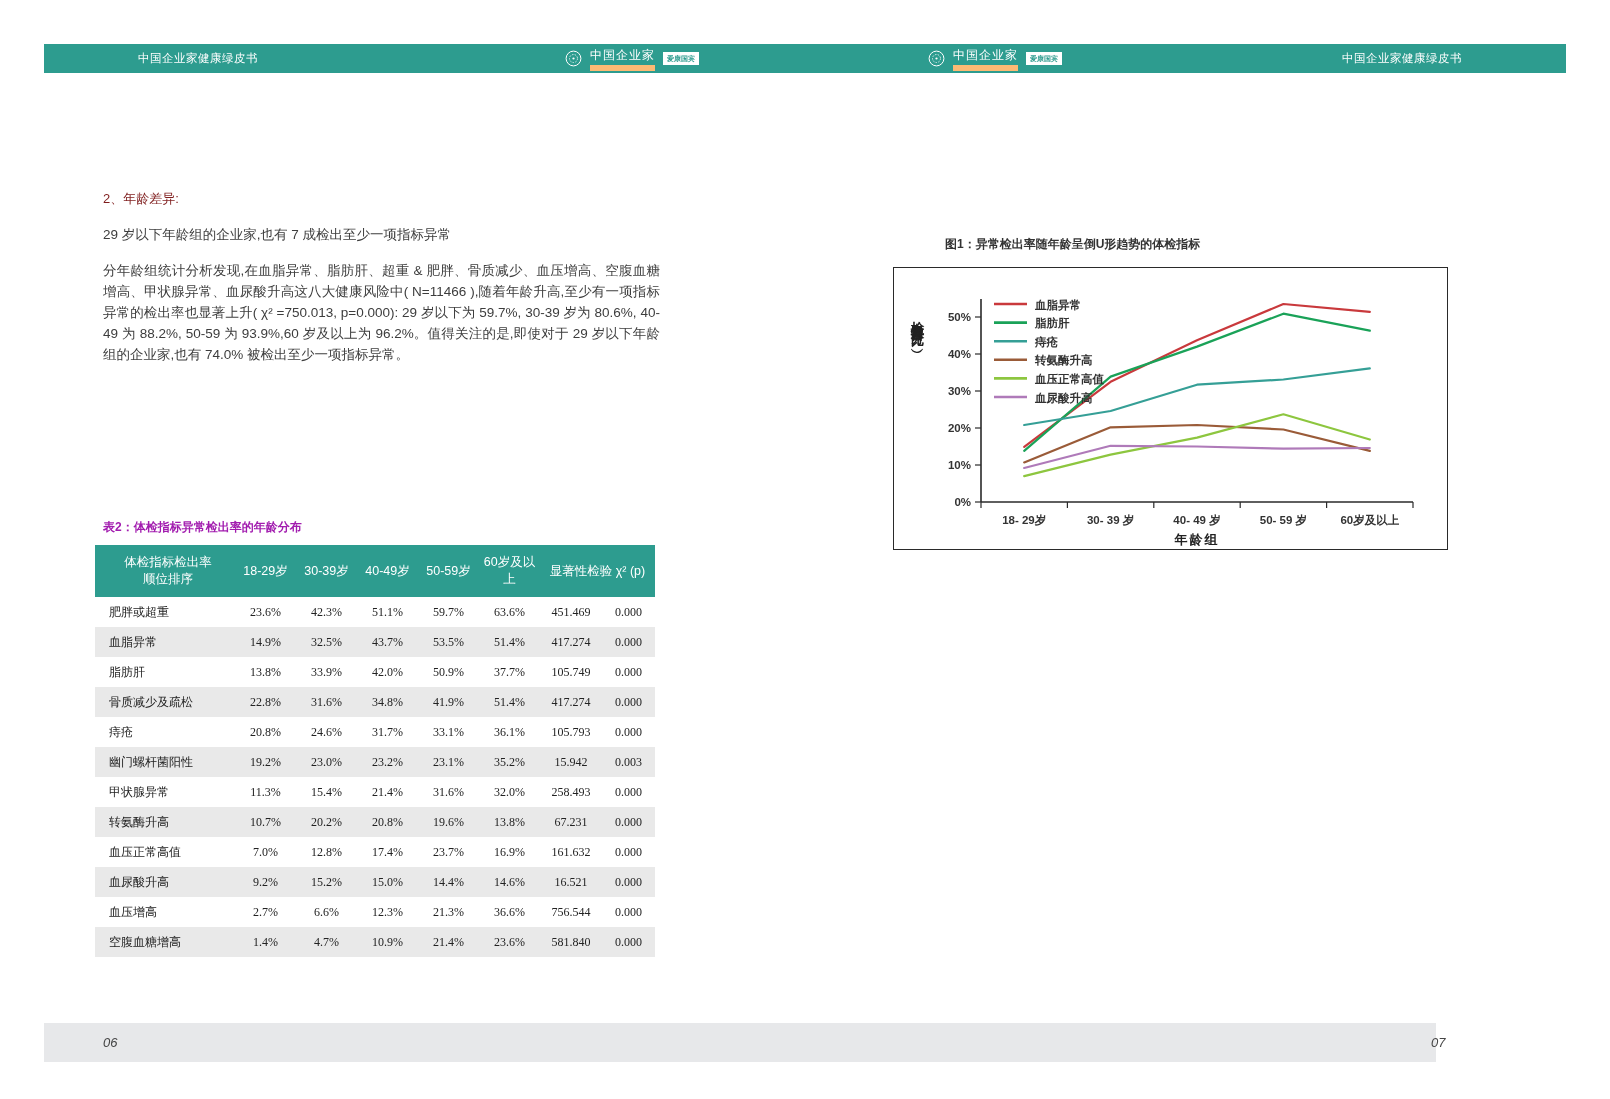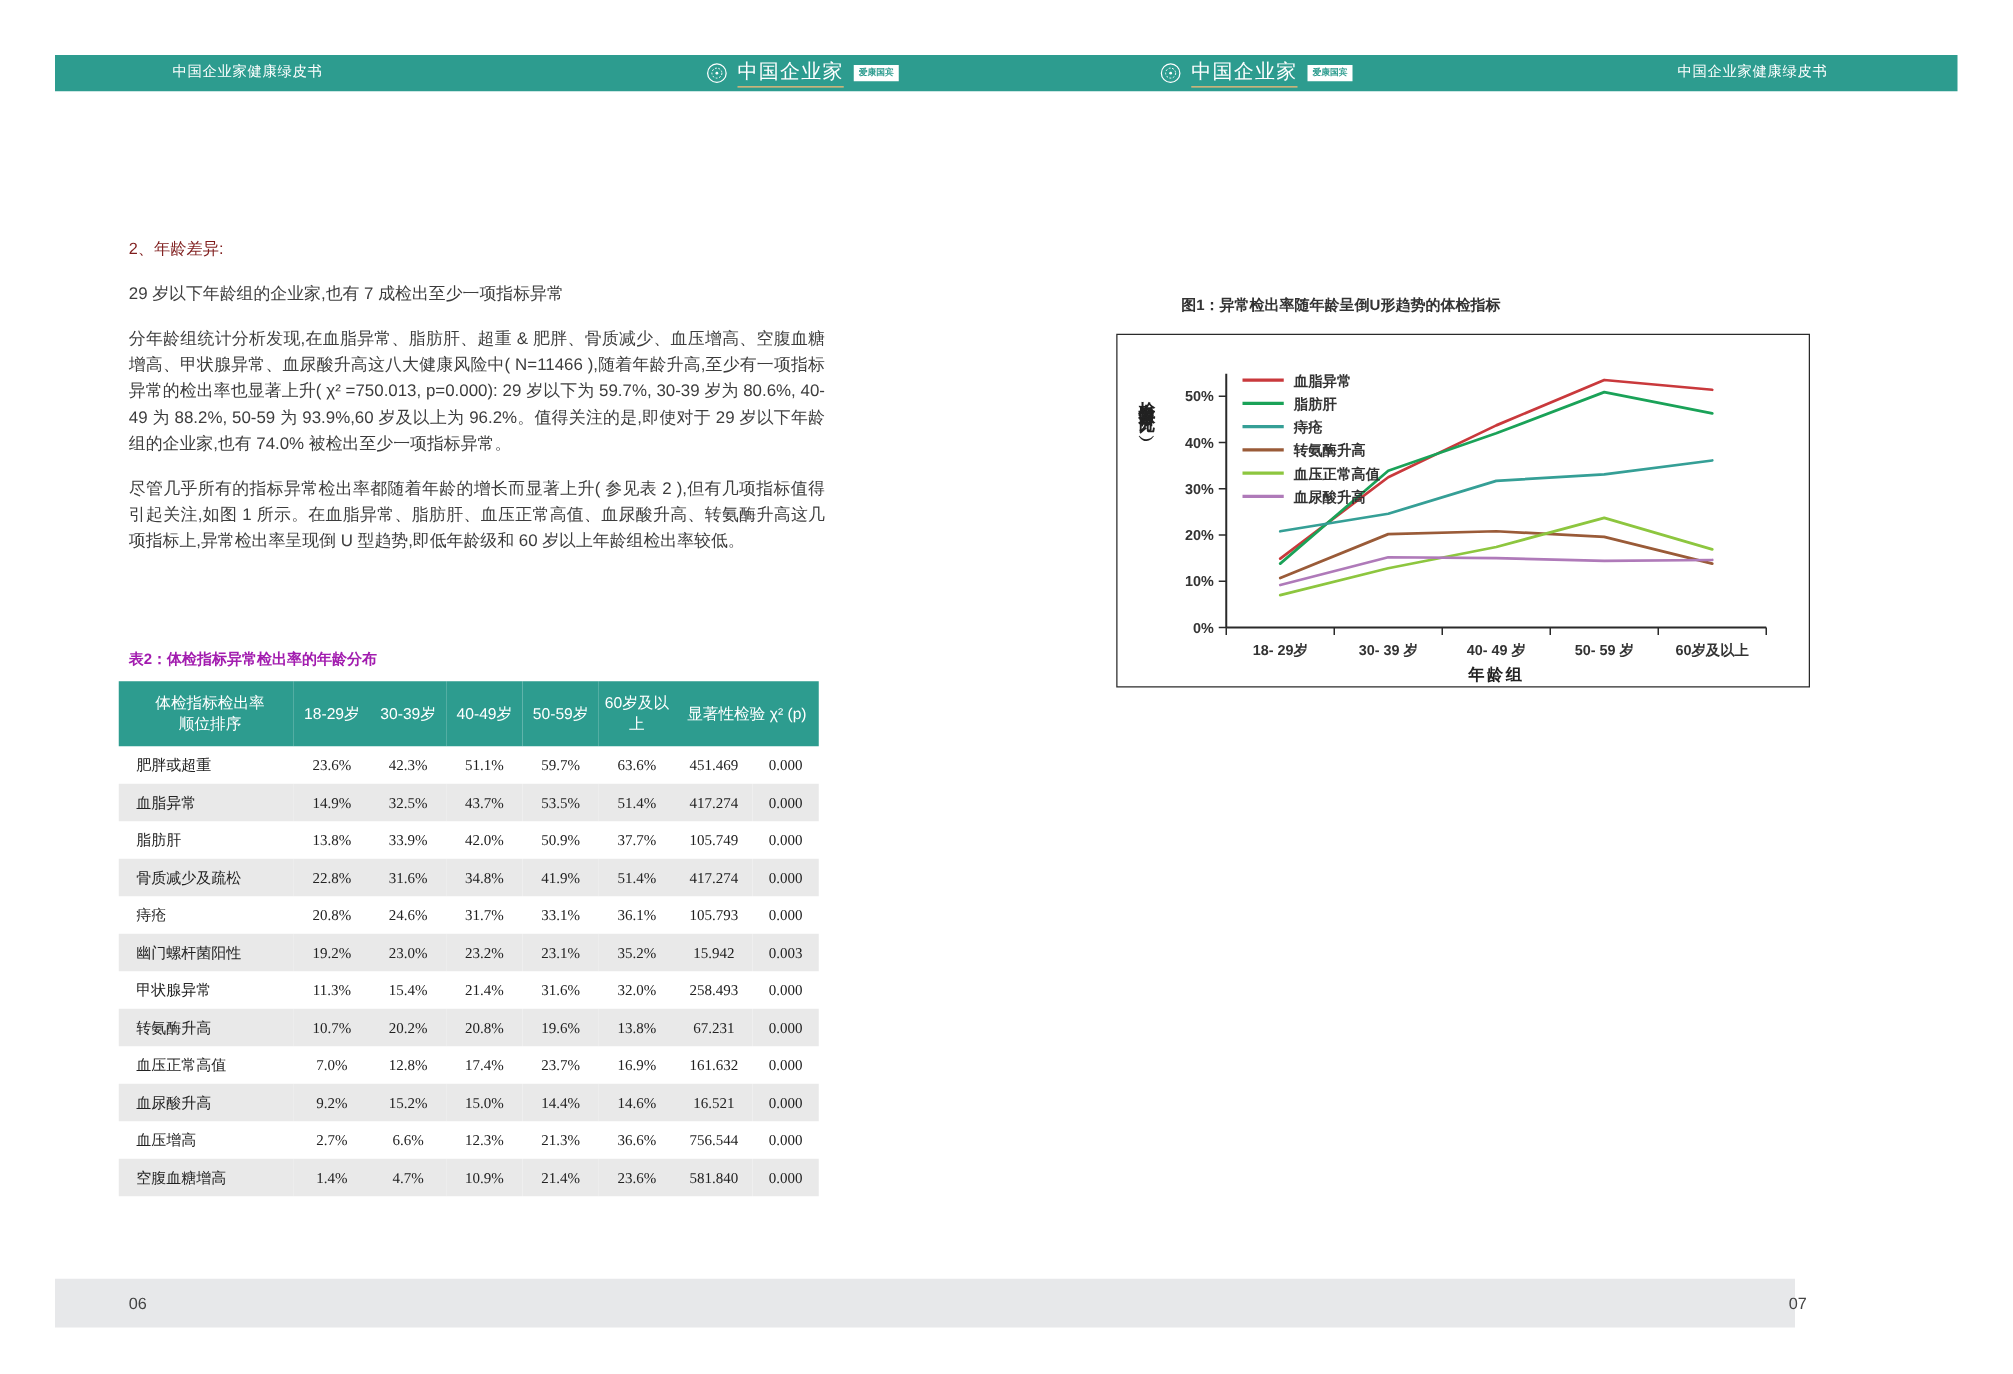--- a/index.html
+++ b/index.html
@@ -8,22 +8,22 @@
 
   
   .header-bar{position:absolute;left:44px;top:44px;width:1522px;height:29px;background:#2d9c8f;}
   .hdr-title{position:absolute;top:0;line-height:29px;color:#fff;font-size:11.5px;letter-spacing:.5px;margin-left:28px;}
   .hdr-title.left{left:66px;}
   .hdr-title.right{right:104px;}
   .brand{position:absolute;top:0;height:29px;display:flex;align-items:center;gap:8px;}
   .brand-left{left:521px;}
   .brand-right{left:884px;}
   .seal{width:17px;height:17px;}
-  .wordmark{font-family:"Liberation Serif","DejaVu Serif",serif;font-size:16px;color:#fff;
-            letter-spacing:1px;border-bottom:1px solid #fdba74;padding-bottom:1px;white-space:nowrap;}
+  .wordmark{font-family:"Liberation Serif","DejaVu Serif",serif;font-size:12px;color:#fff;
+            letter-spacing:1px;border-bottom:6px solid #fdba74;padding-bottom:1px;white-space:nowrap;}
   .badge{background:#fff;color:#2d9c8f;font-size:7px;font-weight:bold;line-height:8px;
          padding:3px 4px 2px 4px;white-space:nowrap;}
 
   
   .text-col{position:absolute;left:103px;top:190px;width:557px;}
   .sec-heading{color:#7f1d1d;font-size:13px;margin:0 0 16px 0;font-weight:400;}
   .para{font-size:13.5px;line-height:21px;margin:0 0 15px 0;text-align:justify;}
 
   
   .table-block{position:absolute;left:95px;top:519px;width:560px;}
@@ -31,21 +31,21 @@
   table.data{border-collapse:collapse;width:560px;table-layout:fixed;}
   table.data thead th{background:#2d9c8f;color:#fff;font-size:12.5px;font-weight:500;
                       height:52px;vertical-align:middle;text-align:center;padding:0;}
   table.data thead th.col-ind{padding-left:6px;}
   table.data td{font-family:"Liberation Serif","DejaVu Serif",serif;font-size:12px;color:#222;
                 height:30px;text-align:center;padding:0;vertical-align:middle;}
   table.data td.ind{text-align:left;padding-left:14px;}
   table.data tr.alt{background:#e9e9e9;}
 
   
-  .footer-bar{position:absolute;left:44px;top:1023px;width:1392px;height:39px;background:#e7e8ea;}
+  .footer-bar{position:absolute;left:44px;top:1023px;width:1392px;height:39px;background:#e7e8ea;font-style:italic;}
   .page-num{position:absolute;top:0;line-height:39px;font-size:13px;color:#444;}
   .page-num.left{left:59px;}
   .page-num.right{left:1387px;}
 
   
   .figure-block{position:absolute;left:893px;top:236px;width:556px;}
   .fig-caption{font-size:12px;font-weight:bold;color:#333;margin:0 0 14px 12px;padding-left:40px;}
   .chart-frame{position:relative;width:553px;height:281px;border:1.5px solid #2a2a2a;background:#fff;}
   .y-axis-label{position:absolute;left:14px;top:42px;height:200px;writing-mode:vertical-rl;
                 font-size:13.5px;font-weight:bold;color:#222;letter-spacing:2px;}
@@ -82,21 +82,20 @@
       <span class="badge">爱康国宾</span>
     </div>
 
     <span class="hdr-title right">中国企业家健康绿皮书</span>
   </div>
 
   <div class="text-col">
     <p class="sec-heading">2、年龄差异:</p>
     <p class="para">29 岁以下年龄组的企业家,也有 7 成检出至少一项指标异常</p>
     <p class="para">分年龄组统计分析发现,在血脂异常、脂肪肝、超重 &amp; 肥胖、骨质减少、血压增高、空腹血糖增高、甲状腺异常、血尿酸升高这八大健康风险中( N=11466 ),随着年龄升高,至少有一项指标异常的检出率也显著上升( χ² =750.013, p=0.000): 29 岁以下为 59.7%, 30-39 岁为 80.6%, 40-49 为 88.2%, 50-59 为 93.9%,60 岁及以上为 96.2%。值得关注的是,即使对于 29 岁以下年龄组的企业家,也有 74.0% 被检出至少一项指标异常。</p>
-    <p class="para">尽管几乎所有的指标异常检出率都随着年龄的增长而显著上升( 参见表 2 ),但有几项指标值得引起关注,如图 1 所示。在血脂异常、脂肪肝、血压正常高值、血尿酸升高、转氨酶升高这几项指标上,异常检出率呈现倒 U 型趋势,即低年龄级和 60 岁以上年龄组检出率较低。</p>
   </div>
 
   <div class="table-block">
     <p class="tbl-caption">表2：体检指标异常检出率的年龄分布</p>
     <table class="data">
       <colgroup>
         <col style="width:140px">
           <col style="width:61px">
           <col style="width:61px">
           <col style="width:61px">

